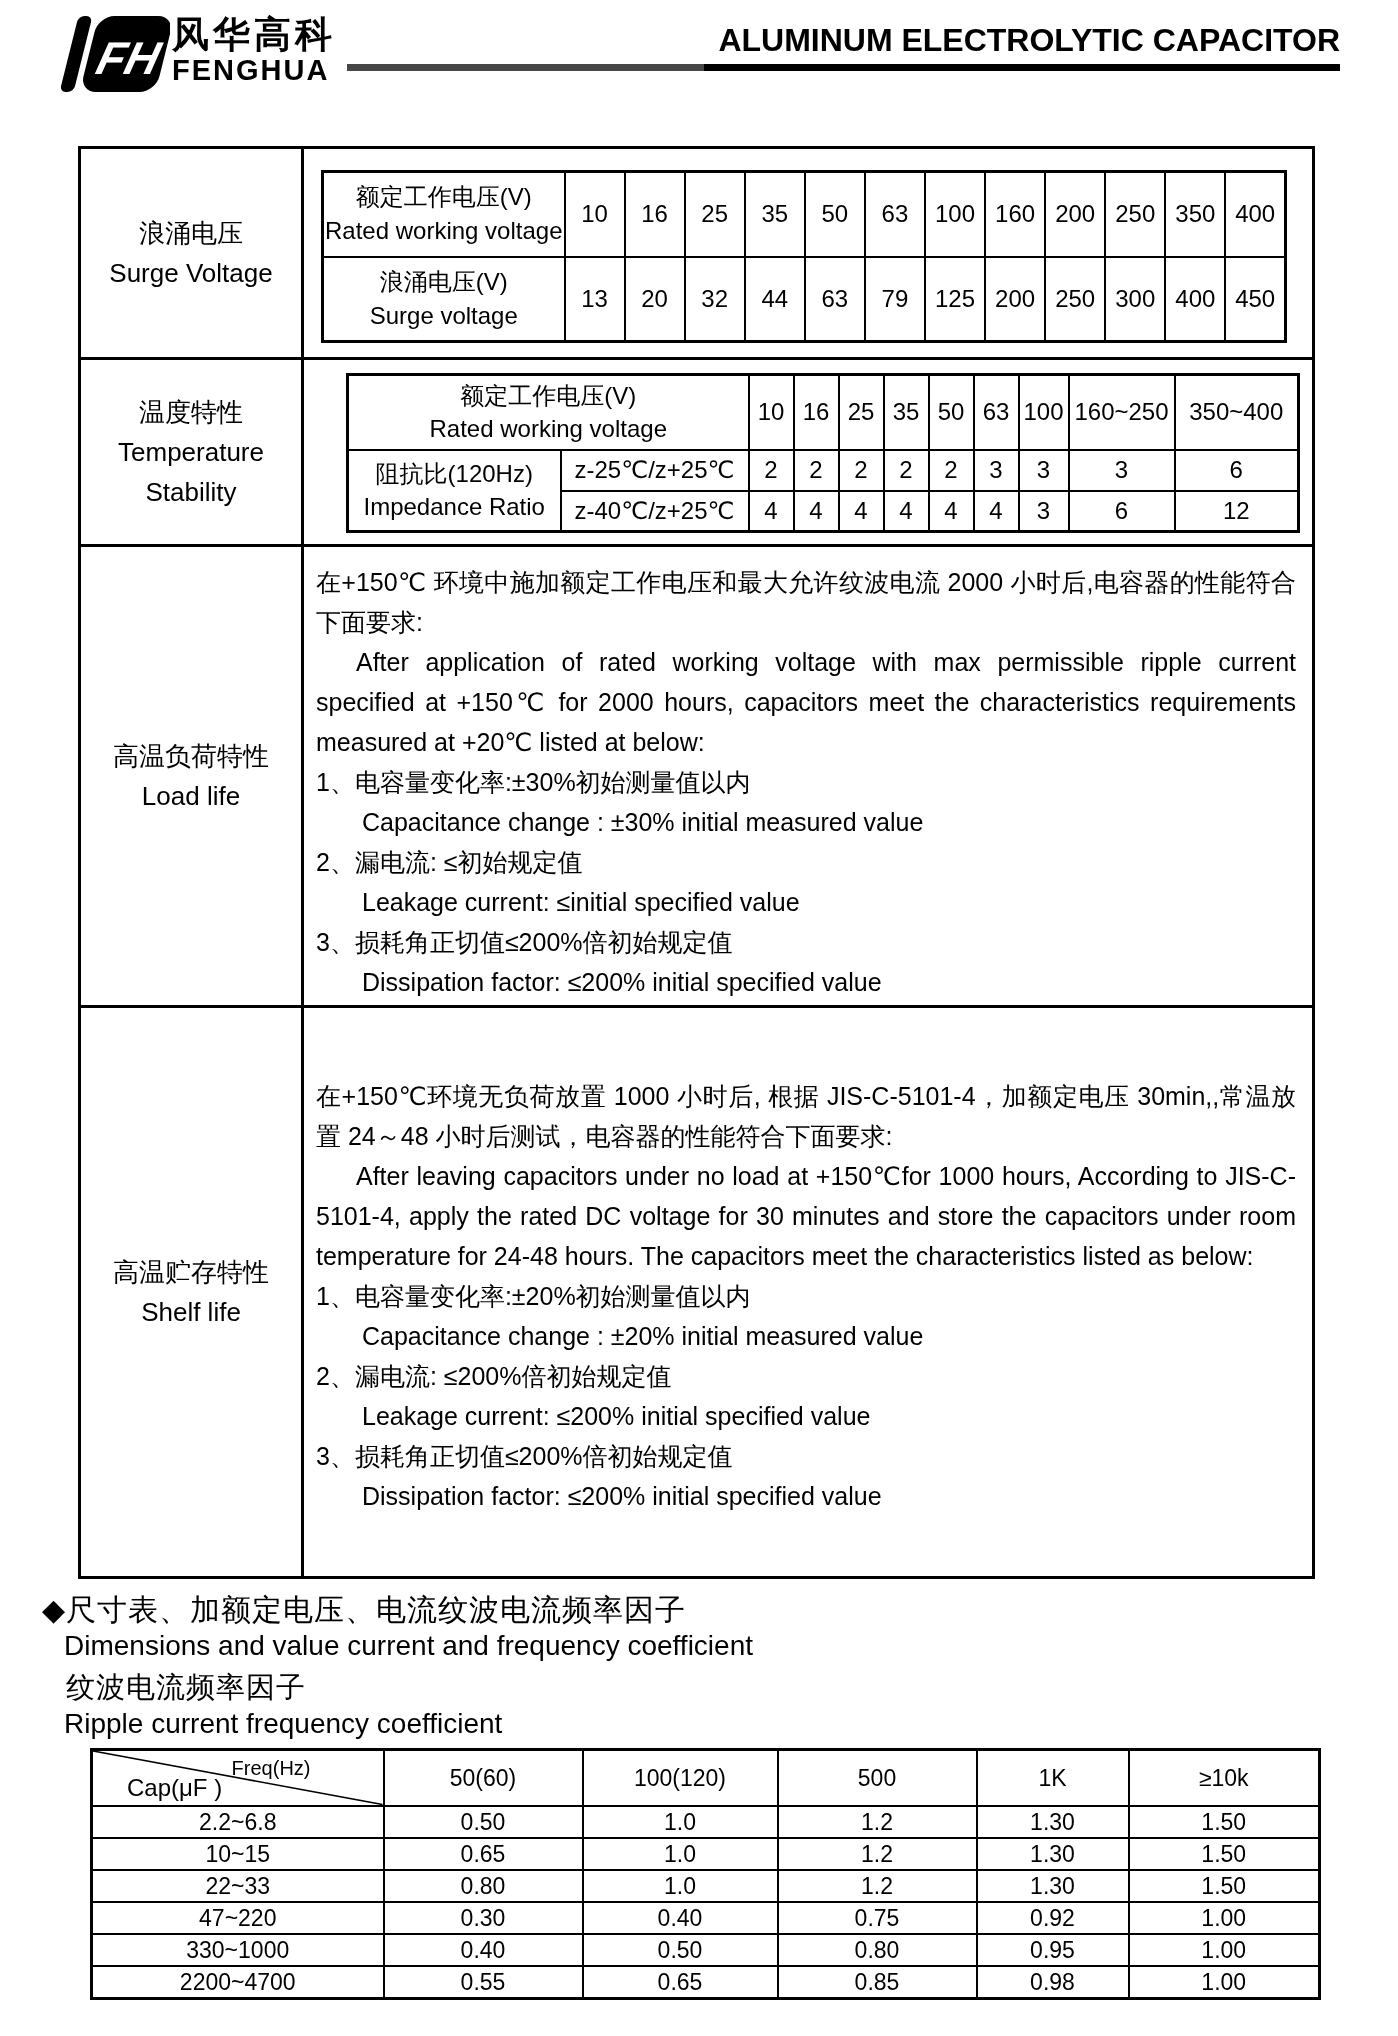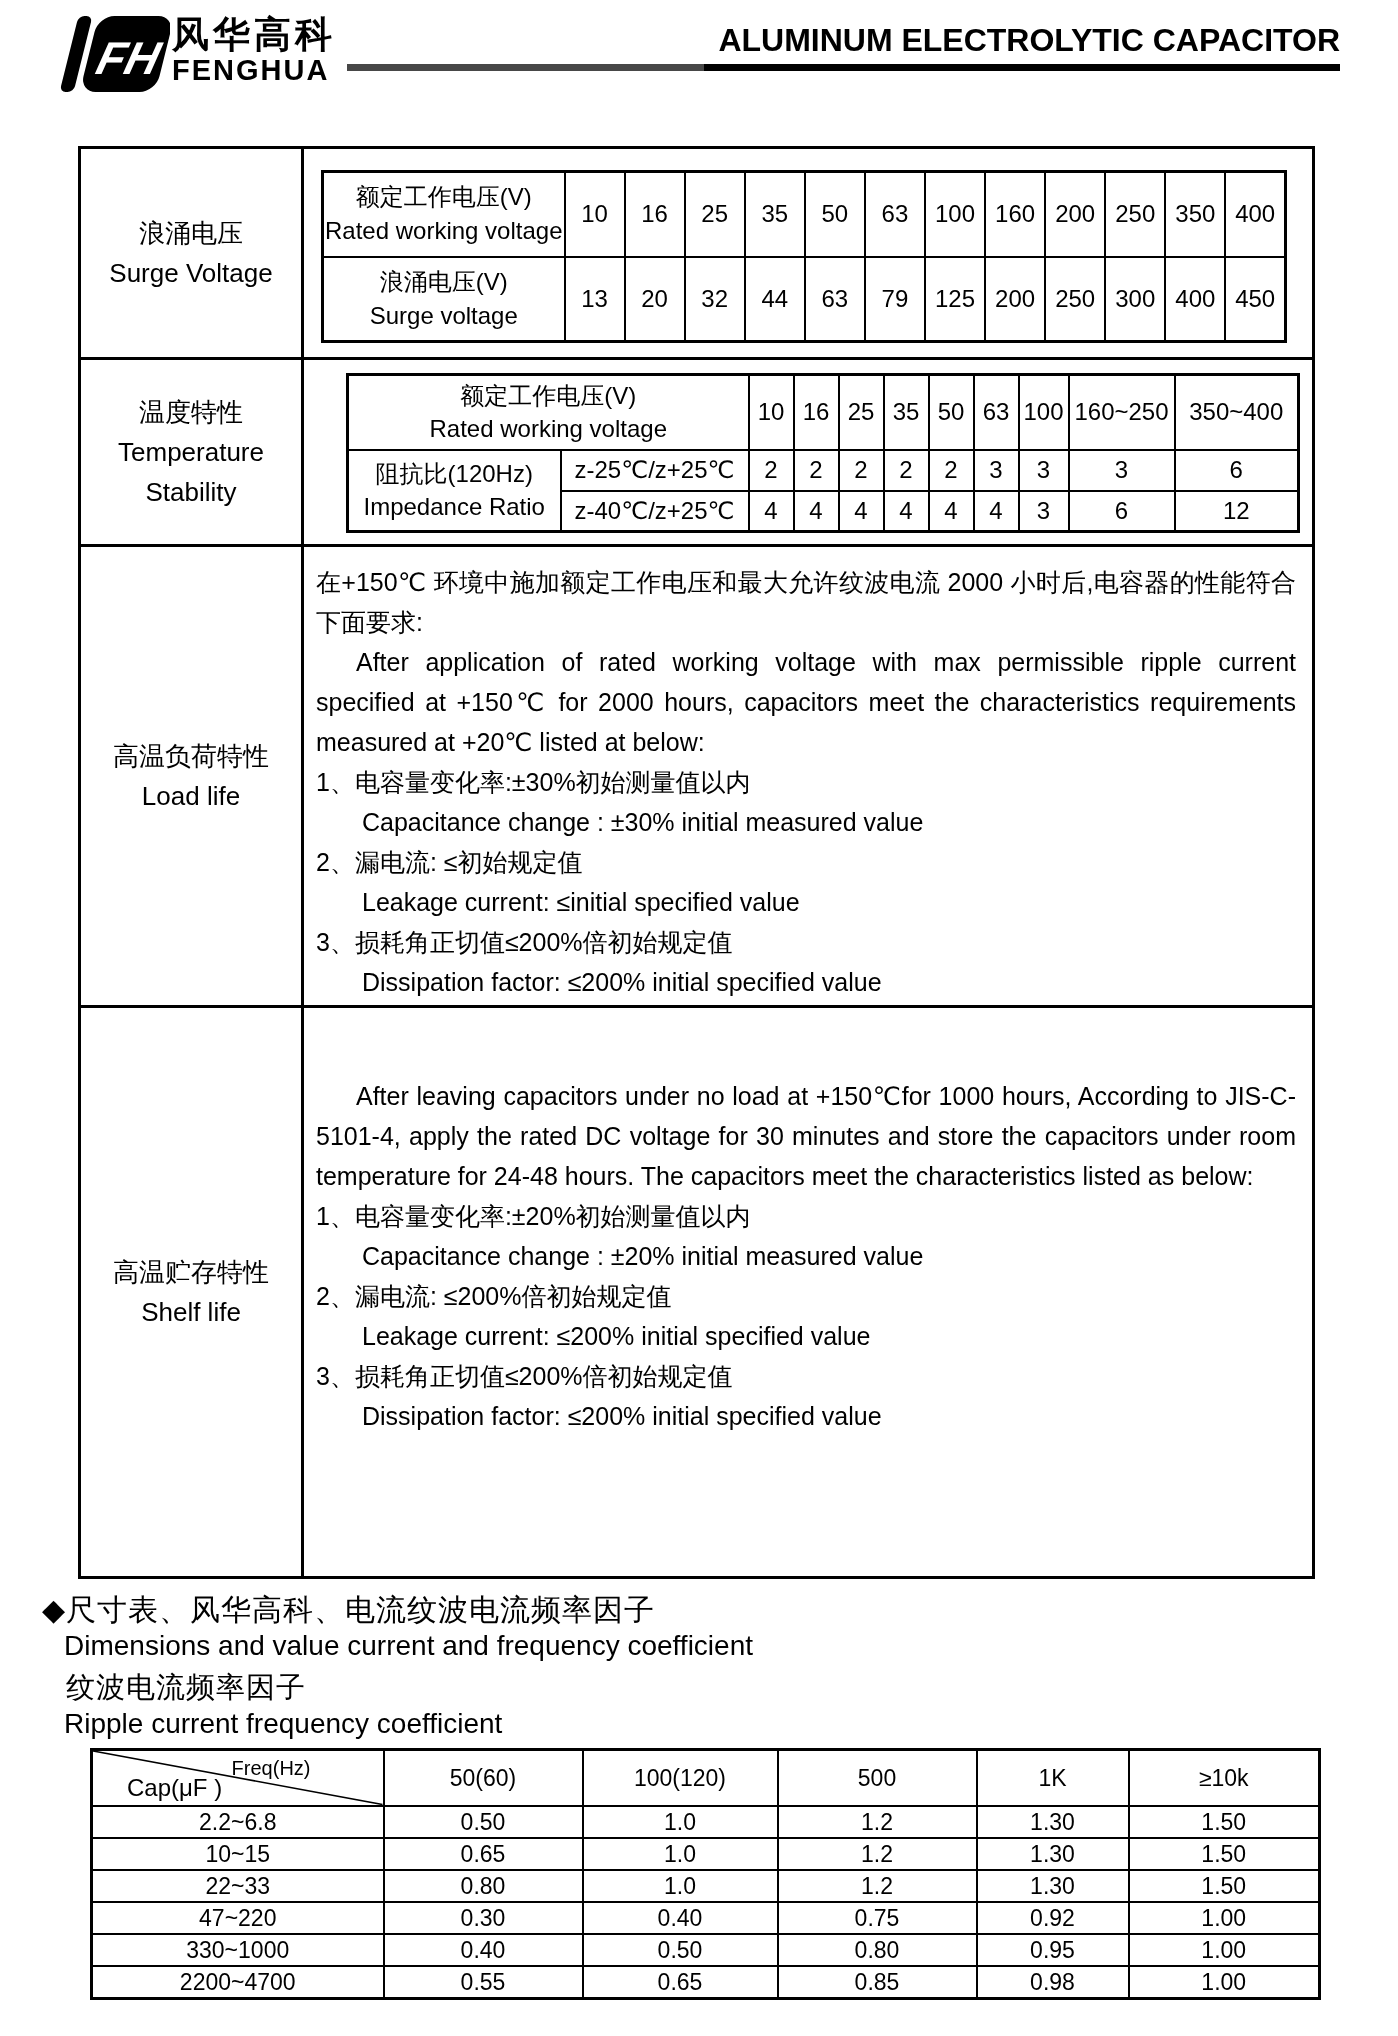--- a/index.html
+++ b/index.html
@@ -232,32 +232,33 @@
         <div class="item-en">Dissipation factor: ≤200% initial specified value</div>
       </div>
     </div>
 
     <div class="mrow" style="height:568px">
       <div class="mlabel">
         <div>高温贮存特性</div>
         <div>Shelf life</div>
       </div>
       <div class="mcontent textcell shelf">
+        <div class="para-cn">在+150℃环境无负荷放置 1000 小时后, 根据 JIS-C-5101-4，加额定电压 30min,,常温放置 24～48 小时后测试，电容器的性能符合下面要求:</div>
         <div class="para-en">After leaving capacitors under no load at +150℃for 1000 hours, According to JIS-C-5101-4, apply the rated DC voltage for 30 minutes and store the capacitors under room temperature for 24-48 hours. The capacitors meet the characteristics listed as below:</div>
         <div>1、电容量变化率:±20%初始测量值以内</div>
         <div class="item-en">Capacitance change : ±20% initial measured value</div>
         <div>2、漏电流: ≤200%倍初始规定值</div>
         <div class="item-en">Leakage current: ≤200% initial specified value</div>
         <div>3、损耗角正切值≤200%倍初始规定值</div>
         <div class="item-en">Dissipation factor: ≤200% initial specified value</div>
       </div>
     </div>
   </div>
 
-  <div class="sec-cn">◆尺寸表、风华高科、电流纹波电流频率因子</div>
+  <div class="sec-cn">◆尺寸表、加额定电压、电流纹波电流频率因子</div>
   <div class="sec-en">Dimensions and value current and frequency coefficient</div>
   <div class="sub-cn">纹波电流频率因子</div>
   <div class="sub-en">Ripple current frequency coefficient</div>
 
   <table class="freq-table">
     <colgroup>
       <col style="width:292px">
         <col style="width:199px">
         <col style="width:195px">
       <col style="width:199px">

